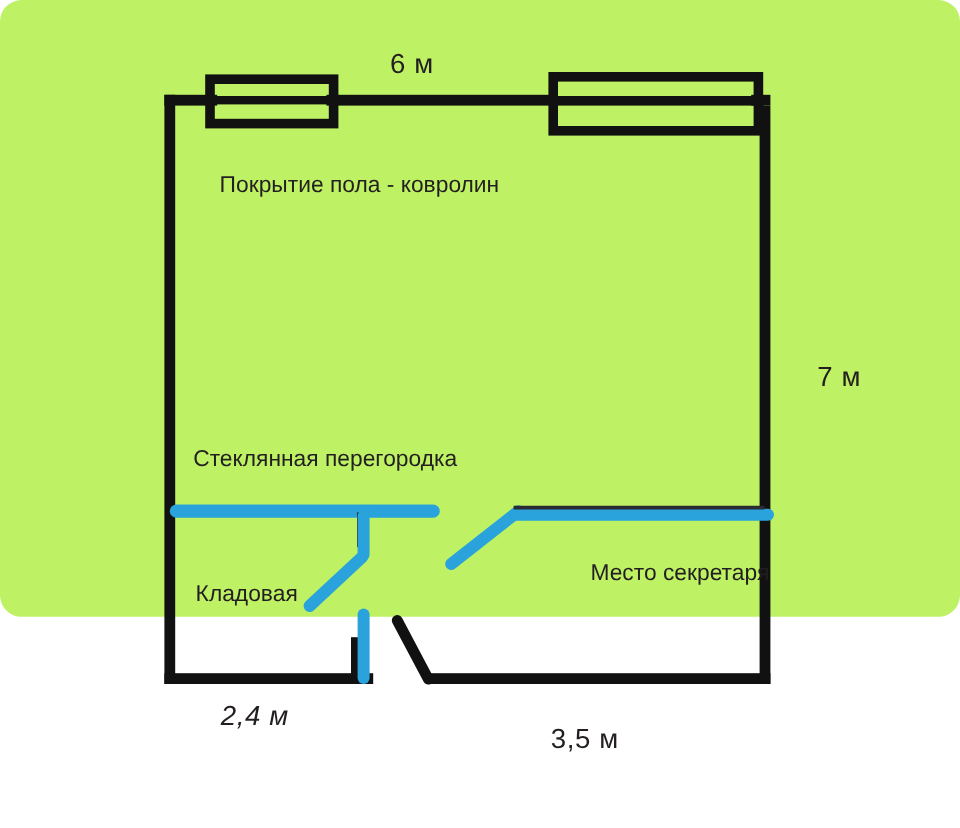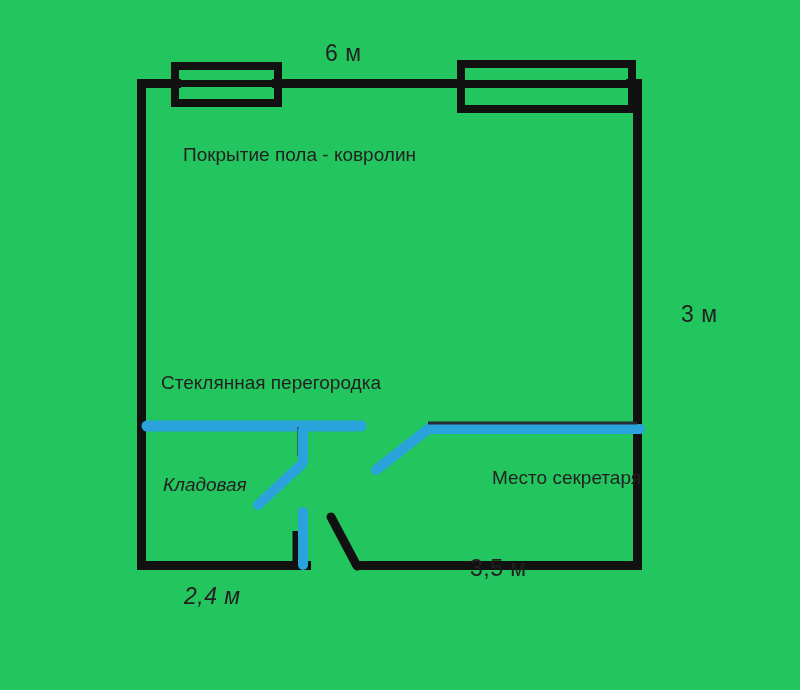--- a/index.html
+++ b/index.html
@@ -11,22 +11,23 @@
   body {
     width: 800px;
     height: 690px;
     font-family: "Liberation Sans", sans-serif;
     color: #231f20;
     overflow: hidden;
   }
   #plan-root {
     position: relative;
     width: 800px;
-    height: 690px;
-    background: #22c55e;
+    height: 514px;
+    background: #bef264;
+    border-radius: 18px;
   }
   #plan-svg {
     position: absolute;
     left: 0;
     top: 0;
     width: 800px;
     height: 690px;
     display: block;
   }
   .plan-label {
@@ -42,24 +43,24 @@
     letter-spacing: 0.5px;
   }
   .room-label {
     font-size: 19px;
     font-weight: 400;
   }
   .lbl-width-top   { left: 325px; top: 42px; }
   .lbl-height-right{ left: 681px; top: 303px; }
   .lbl-floor       { left: 183px; top: 145px; }
   .lbl-partition   { left: 161px; top: 373px; }
-  .lbl-storage     { left: 163px; top: 475px; font-style: italic; }
+  .lbl-storage     { left: 163px; top: 486px; }
   .lbl-secretary   { left: 492px; top: 468px; }
   .lbl-width-left  { left: 184px; top: 585px; font-style: italic; }
-  .lbl-width-right { left: 459px; top: 557px; margin-left: 11px; }
+  .lbl-width-right { left: 459px; top: 604px; }
 </style>
 </head>
 <body>
 
 <div id="plan-root">
 
   <svg id="plan-svg" viewBox="0 0 800 690">
 
     <g>
 
@@ -108,21 +109,21 @@
     <line x1="296" y1="531" x2="296" y2="565" stroke="#111111" stroke-width="7"></line>
 
     <line x1="303" y1="512" x2="303" y2="565" stroke="#2AA3DC" stroke-width="10" stroke-linecap="round"></line>
 
     <line x1="331" y1="517" x2="357" y2="566" stroke="#111111" stroke-width="9" stroke-linecap="round"></line>
 
   </svg>
 
   <div class="plan-label dim-label lbl-width-top">6 м</div>
 
-  <div class="plan-label dim-label lbl-height-right">3 м</div>
+  <div class="plan-label dim-label lbl-height-right">7 м</div>
 
   <div class="plan-label room-label lbl-floor">Покрытие пола - ковролин</div>
 
   <div class="plan-label room-label lbl-partition">Стеклянная перегородка</div>
 
   <div class="plan-label room-label lbl-storage">Кладовая</div>
 
   <div class="plan-label room-label lbl-secretary">Место секретаря</div>
 
   <div class="plan-label dim-label lbl-width-left">2,4 м</div>

